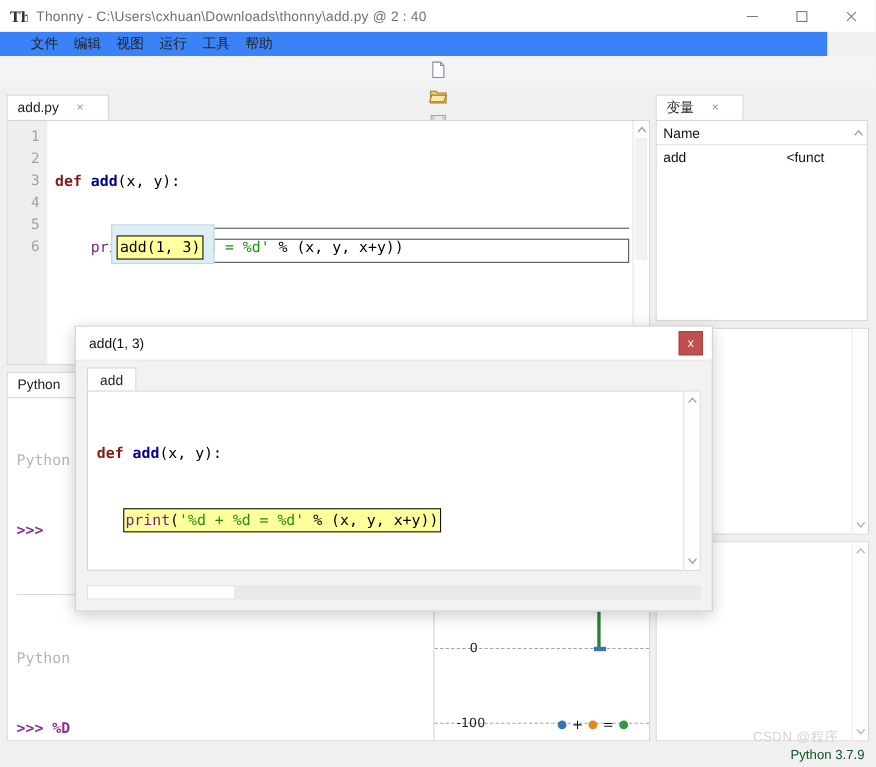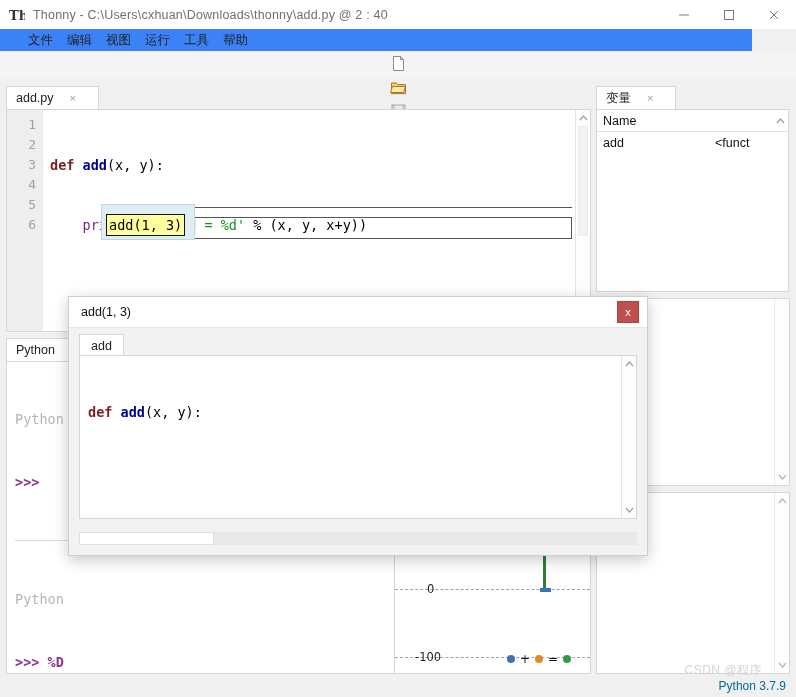--- a/index.html
+++ b/index.html
@@ -238,21 +238,21 @@
     position:absolute; left:10px; right:10px; bottom:10px; height:13px;
     background:#e9e9e9;
   }
   .dlg-hthumb { width:135px; height:13px; background:#ffffff; border:1px solid #e0e0e0; }
 
   
   .statusbar {
     position:absolute; left:0; bottom:0; width:796px; height:23px;
     background:#f0f0f0; display:flex; align-items:center; justify-content:flex-end;
   }
-  .status-text { font-size:12px; color:#0369a1; padding-right:10px; }
+  .status-text { font-size:12px; color:#14532d; padding-right:10px; }
   .watermark {
     position:absolute; right:34px; bottom:18px;
     font-size:12px; color:#d3d3d3; letter-spacing:.5px;
     pointer-events:none;
   }
 </style>
 </head>
 <body>
 
 <div id="app">
@@ -518,20 +518,21 @@
     <div class="dlg-title">
       <span class="dlg-title-text">add(1, 3)</span>
       <div class="dlg-close">x</div>
     </div>
     <div class="dlg-tabs">
       <div class="dlg-tab">add</div>
     </div>
     <div class="dlg-code-wrap">
       <div class="dlg-code">
         <div><span class="kw">def</span> <span class="fn">add</span><span class="pn">(x, y):</span></div>
+        <div><span class="dlg-hl"><span style="color:#7a1f7a">print</span><span class="pn">(</span><span class="str">'%d + %d = %d'</span><span class="pn"> % (x, y, x+y))</span></span></div>
       </div>
       <div class="vscroll">
         <div class="arrow top">
           <svg width="9" height="6" viewBox="0 0 9 6">
               <polyline points="1,5 4.5,1 8,5" fill="none" stroke="#9f9f9f" stroke-width="1.2"></polyline>
             </svg>
         </div>
         <div class="arrow bot">
           <svg width="9" height="6" viewBox="0 0 9 6">
               <polyline points="1,1 4.5,5 8,1" fill="none" stroke="#9f9f9f" stroke-width="1.2"></polyline>

